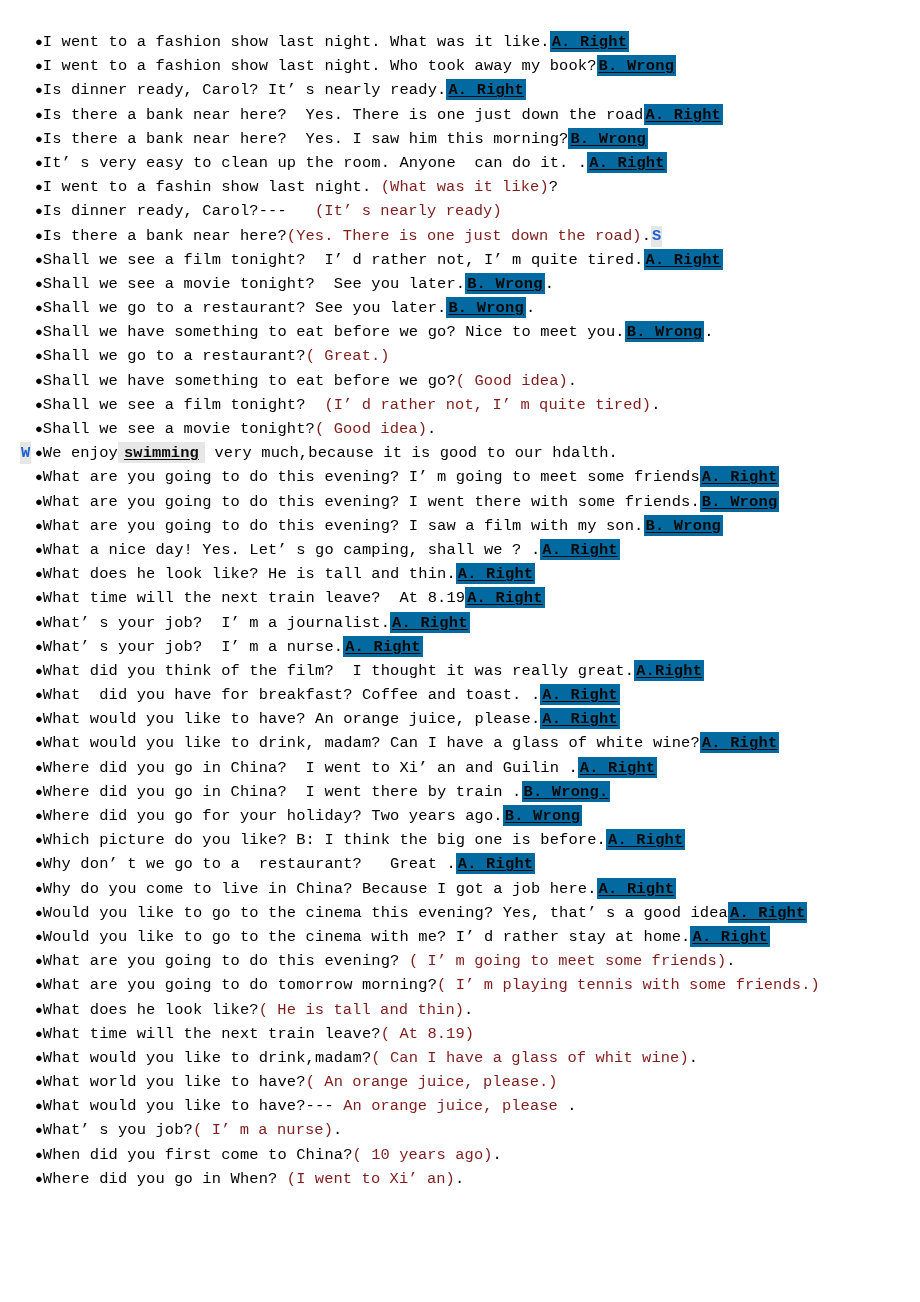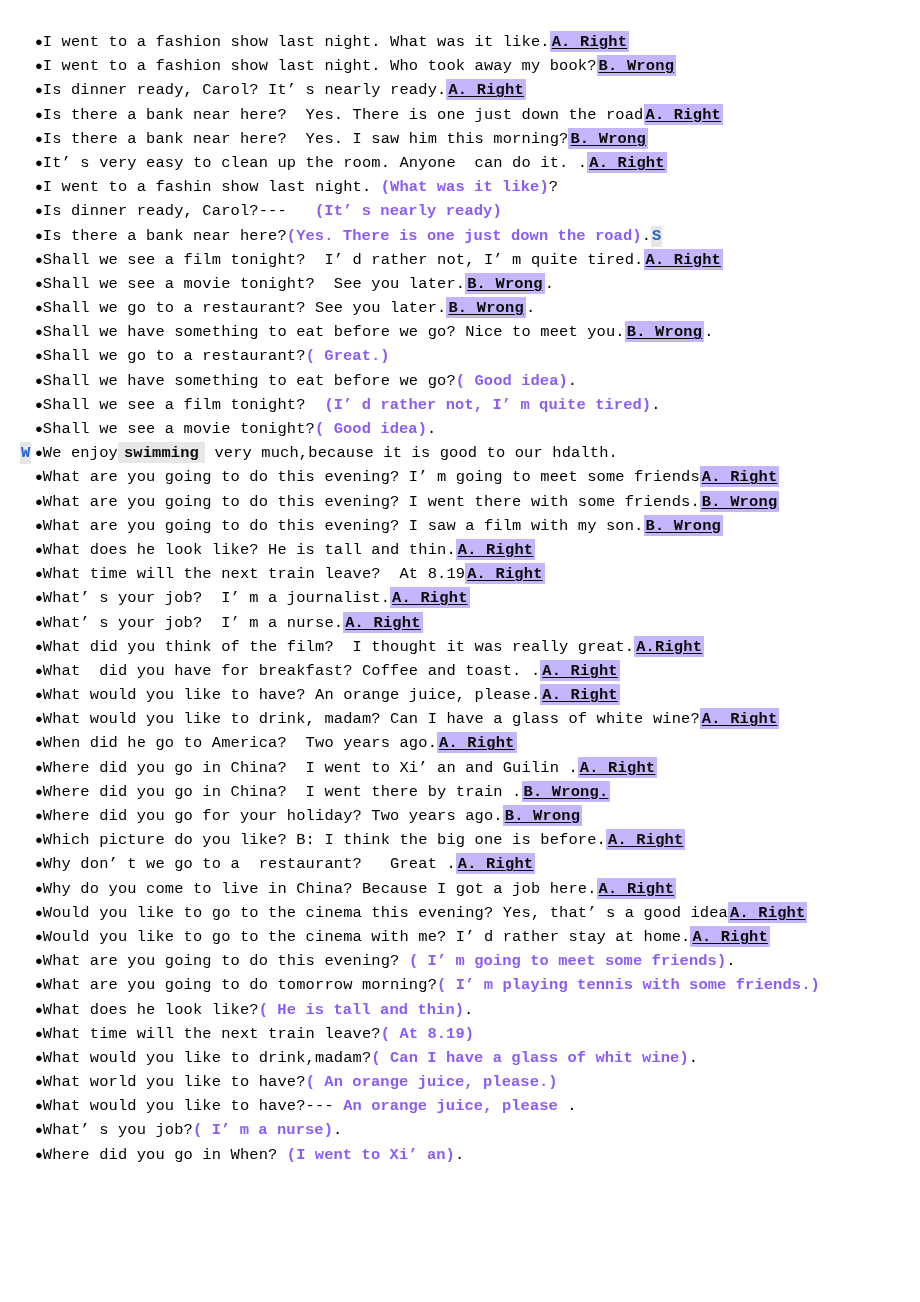--- a/index.html
+++ b/index.html
@@ -53,39 +53,40 @@
     padding: 0 1px;
   }
   .inline-marker {
     color: #1f5fd0;
     font-weight: bold;
     background: #e6e6e6;
     padding: 1px 1px 2px 1px;
   }
   
   .ans {
-    background: #c4b5fd;
+    background: #0369a1;
     font-weight: bold;
     text-decoration: underline;
     text-underline-offset: 2px;
     padding: 2px 2px 1px 2px;
     color: #0a0a0a;
     letter-spacing: 0.2px;
   }
   .blank {
     background: #e7e7e7;
     font-weight: bold;
+    text-decoration: underline;
     text-underline-offset: 2px;
     padding: 2px 6px 1px 6px;
     color: #0a0a0a;
   }
   
   .mg {
-    color: #8b5cf6;
-    font-weight: bold;
+    color: #7f1d1d;
+    font-weight: normal;
     letter-spacing: 0.1px;
   }
   .sp { white-space: pre; }
 </style>
 </head>
 <body>
 
 <div id="sheet">
     <div class="line"><span class="bullet">●</span><span class="sp">I went to a fashion show last night. What was it like.</span><span class="ans">A. Right</span></div>
     <div class="line"><span class="bullet">●</span><span class="sp">I went to a fashion show last night. Who took away my book?</span><span class="ans">B. Wrong</span></div>
@@ -101,39 +102,40 @@
     <div class="line"><span class="bullet">●</span><span class="sp">Shall we go to a restaurant? See you later.</span><span class="ans">B. Wrong</span><span class="sp">.</span></div>
     <div class="line"><span class="bullet">●</span><span class="sp">Shall we have something to eat before we go? Nice to meet you.</span><span class="ans">B. Wrong</span><span class="sp">.</span></div>
     <div class="line"><span class="bullet">●</span><span class="sp">Shall we go to a restaurant?</span><span class="mg sp">( Great.)</span></div>
     <div class="line"><span class="bullet">●</span><span class="sp">Shall we have something to eat before we go?</span><span class="mg sp">( Good idea)</span><span class="sp">.</span></div>
     <div class="line"><span class="bullet">●</span><span class="sp">Shall we see a film tonight?  </span><span class="mg sp">(I’ d rather not, I’ m quite tired)</span><span class="sp">.</span></div>
     <div class="line"><span class="bullet">●</span><span class="sp">Shall we see a movie tonight?</span><span class="mg sp">( Good idea)</span><span class="sp">.</span></div>
     <div class="line"><span class="marker">W</span><span class="bullet">●</span><span class="sp">We enjoy</span><span class="blank">swimming</span><span class="sp"> very much,because it is good to our hdalth.</span></div>
     <div class="line"><span class="bullet">●</span><span class="sp">What are you going to do this evening? I’ m going to meet some friends</span><span class="ans">A. Right</span></div>
     <div class="line"><span class="bullet">●</span><span class="sp">What are you going to do this evening? I went there with some friends.</span><span class="ans">B. Wrong</span></div>
     <div class="line"><span class="bullet">●</span><span class="sp">What are you going to do this evening? I saw a film with my son.</span><span class="ans">B. Wrong</span></div>
+    <div class="line"><span class="bullet">●</span><span class="sp">What a nice day! Yes. Let’ s go camping, shall we ? .</span><span class="ans">A. Right</span></div>
     <div class="line"><span class="bullet">●</span><span class="sp">What does he look like? He is tall and thin.</span><span class="ans">A. Right</span></div>
     <div class="line"><span class="bullet">●</span><span class="sp">What time will the next train leave?  At 8.19</span><span class="ans">A. Right</span></div>
     <div class="line"><span class="bullet">●</span><span class="sp">What’ s your job?  I’ m a journalist.</span><span class="ans">A. Right</span></div>
     <div class="line"><span class="bullet">●</span><span class="sp">What’ s your job?  I’ m a nurse.</span><span class="ans">A. Right</span></div>
     <div class="line"><span class="bullet">●</span><span class="sp">What did you think of the film?  I thought it was really great.</span><span class="ans">A.Right</span></div>
     <div class="line"><span class="bullet">●</span><span class="sp">What  did you have for breakfast? Coffee and toast. .</span><span class="ans">A. Right</span></div>
     <div class="line"><span class="bullet">●</span><span class="sp">What would you like to have? An orange juice, please.</span><span class="ans">A. Right</span></div>
     <div class="line"><span class="bullet">●</span><span class="sp">What would you like to drink, madam? Can I have a glass of white wine?</span><span class="ans">A. Right</span></div>
-    <div class="line"><span class="bullet">●</span><span class="sp">When did he go to America?  Two years ago.</span><span class="ans">A. Right</span></div>
     <div class="line"><span class="bullet">●</span><span class="sp">Where did you go in China?  I went to Xi’ an and Guilin .</span><span class="ans">A. Right</span></div>
     <div class="line"><span class="bullet">●</span><span class="sp">Where did you go in China?  I went there by train .</span><span class="ans">B. Wrong.</span></div>
     <div class="line"><span class="bullet">●</span><span class="sp">Where did you go for your holiday? Two years ago.</span><span class="ans">B. Wrong</span></div>
     <div class="line"><span class="bullet">●</span><span class="sp">Which picture do you like? B: I think the big one is before.</span><span class="ans">A. Right</span></div>
     <div class="line"><span class="bullet">●</span><span class="sp">Why don’ t we go to a  restaurant?   Great .</span><span class="ans">A. Right</span></div>
     <div class="line"><span class="bullet">●</span><span class="sp">Why do you come to live in China? Because I got a job here.</span><span class="ans">A. Right</span></div>
     <div class="line"><span class="bullet">●</span><span class="sp">Would you like to go to the cinema this evening? Yes, that’ s a good idea</span><span class="ans">A. Right</span></div>
     <div class="line"><span class="bullet">●</span><span class="sp">Would you like to go to the cinema with me? I’ d rather stay at home.</span><span class="ans">A. Right</span></div>
     <div class="line"><span class="bullet">●</span><span class="sp">What are you going to do this evening? </span><span class="mg sp">( I’ m going to meet some friends)</span><span class="sp">.</span></div>
     <div class="line"><span class="bullet">●</span><span class="sp">What are you going to do tomorrow morning?</span><span class="mg sp">( I’ m playing tennis with some friends.)</span></div>
     <div class="line"><span class="bullet">●</span><span class="sp">What does he look like?</span><span class="mg sp">( He is tall and thin)</span><span class="sp">.</span></div>
     <div class="line"><span class="bullet">●</span><span class="sp">What time will the next train leave?</span><span class="mg sp">( At 8.19)</span></div>
     <div class="line"><span class="bullet">●</span><span class="sp">What would you like to drink,madam?</span><span class="mg sp">( Can I have a glass of whit wine)</span><span class="sp">.</span></div>
     <div class="line"><span class="bullet">●</span><span class="sp">What world you like to have?</span><span class="mg sp">( An orange juice, please.)</span></div>
     <div class="line"><span class="bullet">●</span><span class="sp">What would you like to have?--- </span><span class="mg sp">An orange juice, please </span><span class="sp">.</span></div>
     <div class="line"><span class="bullet">●</span><span class="sp">What’ s you job?</span><span class="mg sp">( I’ m a nurse)</span><span class="sp">.</span></div>
+    <div class="line"><span class="bullet">●</span><span class="sp">When did you first come to China?</span><span class="mg sp">( 10 years ago)</span><span class="sp">.</span></div>
     <div class="line"><span class="bullet">●</span><span class="sp">Where did you go in When? </span><span class="mg sp">(I went to Xi’ an)</span><span class="sp">.</span></div>
   </div>
 
 </body></html>

